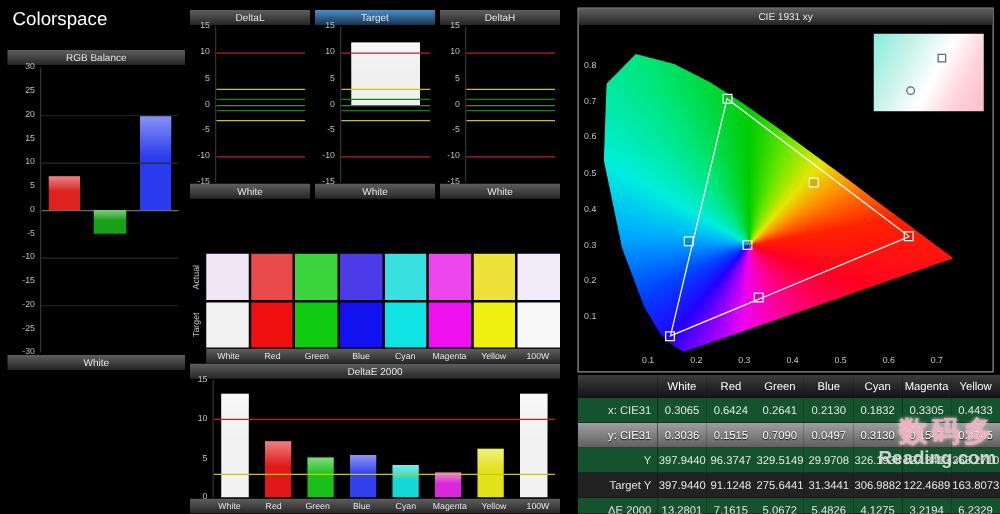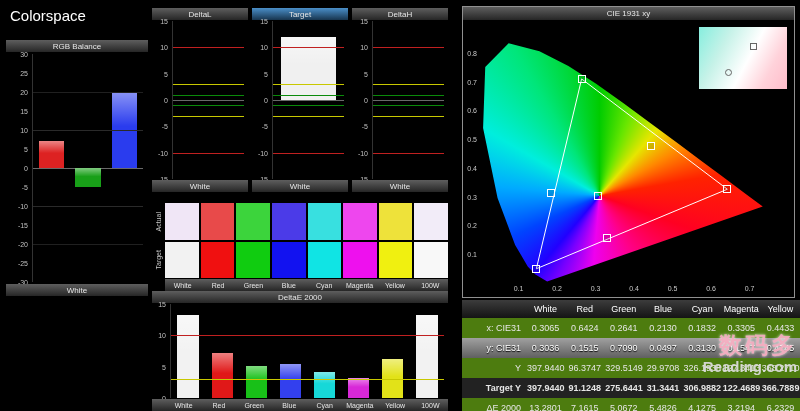--- a/index.html
+++ b/index.html
@@ -20,21 +20,21 @@
        background-image:linear-gradient(180deg,rgba(255,255,255,.45),rgba(255,255,255,0) 45%);}
   
   #app-title{position:absolute;left:10px;top:7px;font-size:15px;color:#fff;}
   #current-reading{position:absolute;left:8px;top:300px;}
   #cr-heading{font-size:14px;margin-bottom:7px;}
   .crline{font-size:12px;line-height:20px;color:#f2f2f2;}
   
   #panel-rgb_balance{left:6px;top:40px;width:142px;height:256px;}
   #ticks-rgb_balance{left:0;top:14px;bottom:14px;width:24px;}
   #plot-rgb_balance{left:26px;right:5px;top:14px;bottom:14px;}
-  .delta{top:8px;width:96px;height:184px;}
+  .delta{top:8px;width:96px;height:151px;}
   #panel-delta_l{left:152px;} #panel-delta_c{left:252px;} #panel-delta_h{left:352px;}
   .delta .ticksbox{left:0;top:13px;bottom:13px;width:18px;}
   .delta .plot{left:20px;right:4px;top:13px;bottom:13px;}
   #panel-deltae_2000{left:152px;top:291px;width:296px;height:120px;}
   #ticks-deltae_2000{left:0;top:13px;bottom:13px;width:16px;}
   #plot-deltae_2000{left:18px;right:4px;top:13px;bottom:13px;}
   #xlabels-deltae_2000{display:flex;padding-left:14px;box-sizing:border-box;}
   #xlabels-deltae_2000 span{flex:1;text-align:center;font-size:7px;color:#e6e6e6;}
   
   #panel-swatches{left:152px;top:203px;width:296px;height:88px;}
@@ -67,22 +67,22 @@
     background:linear-gradient(118deg,#86eede 0%,#c6f2e8 28%,#ffffff 55%,#ffd2da 78%,#ffbcca 100%);}
   .mini-square{position:absolute;left:58%;top:26%;width:5px;height:5px;border:1px solid #666;}
   .mini-circle{position:absolute;left:30%;top:68%;width:5px;height:5px;border:1px solid #666;border-radius:50%;}
   
   #cie-table{position:absolute;left:462px;top:300px;width:338px;border-collapse:collapse;
              table-layout:fixed;font-size:9px;color:#e6e6e6;background:#101010;}
   #cie-table th{height:16px;background:linear-gradient(#3c3c3c,#141414);font-weight:normal;color:#fff;
                 overflow:hidden;white-space:nowrap;}
   #cie-table td{height:18px;text-align:center;overflow:hidden;white-space:nowrap;}
   #cie-table .rowlab{width:58px;text-align:right;padding-right:5px;}
-  #cie-table tr.even td{background:#4d7c0f;}
-  #cie-table tr.odd td{background:#222;font-weight:bold;}
+  #cie-table tr.even td{background:#14532d;}
+  #cie-table tr.odd td{background:#222;}
   #cie-table tr.sel td{background:linear-gradient(#a0a0a0,#606060);color:#fff;text-shadow:0 1px 1px #000;}
   
   #watermark{position:absolute;right:3px;top:330px;text-align:right;z-index:40;pointer-events:none;}
   #wm1{font-size:23px;font-weight:bold;letter-spacing:3px;color:rgba(243,170,190,.92);
        text-shadow:0 0 3px rgba(255,255,255,.85);}
   #wm2{font-size:15px;font-weight:bold;color:rgba(220,220,220,.92);margin-top:-3px;}
 </style>
 </head>
 <body>
 
@@ -345,21 +345,21 @@
           <td>368.2710</td>
         </tr>
         <tr class="odd">
           <td class="rowlab">Target Y</td>
           <td>397.9440</td>
           <td>91.1248</td>
           <td>275.6441</td>
           <td>31.3441</td>
           <td>306.9882</td>
           <td>122.4689</td>
-          <td>366.7889</td>
+          <td>163.8073</td>
         </tr>
         <tr class="even">
           <td class="rowlab">ΔE 2000</td>
           <td>13.2801</td>
           <td>7.1615</td>
           <td>5.0672</td>
           <td>5.4826</td>
           <td>4.1275</td>
           <td>3.2194</td>
           <td>6.2329</td>

